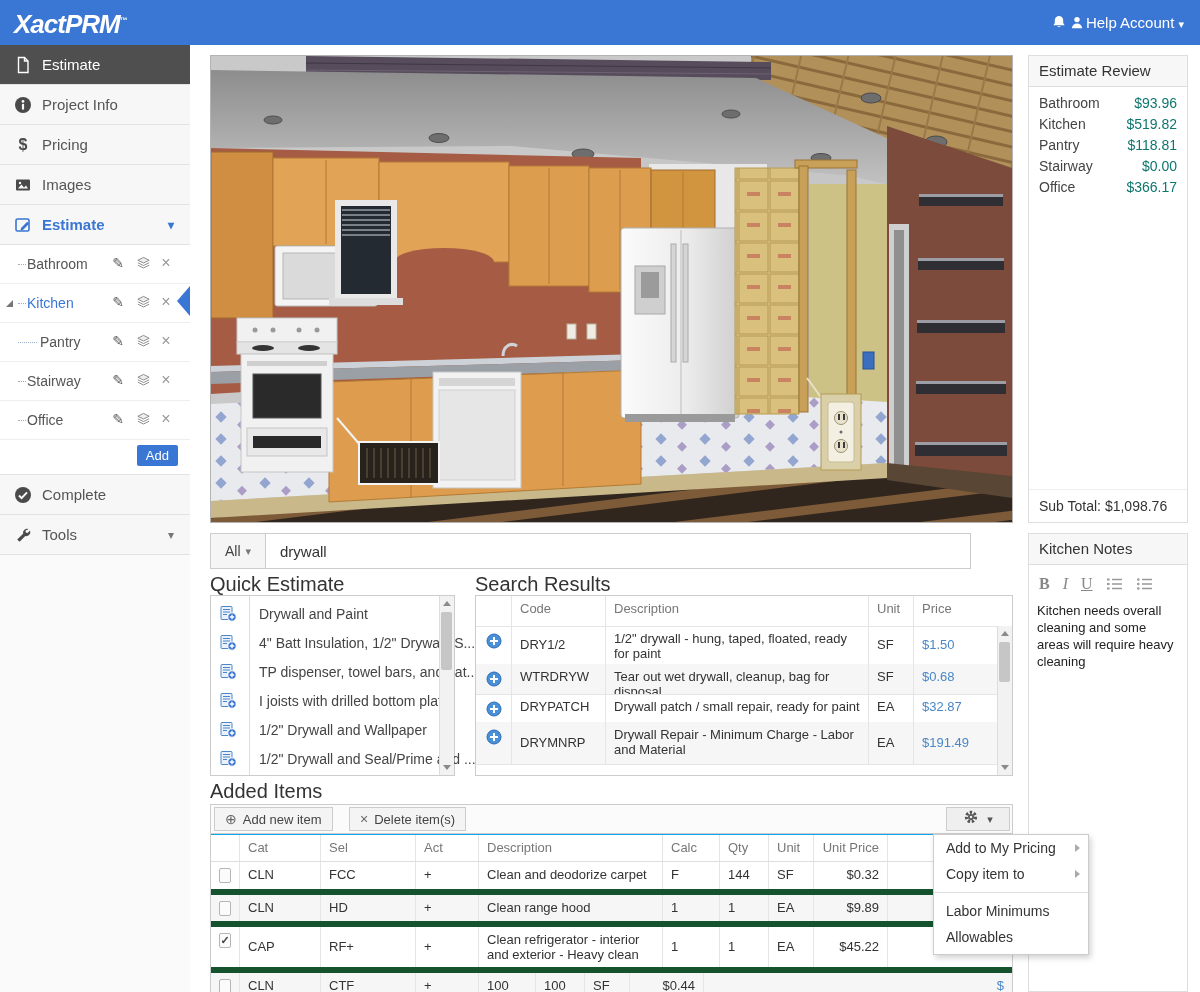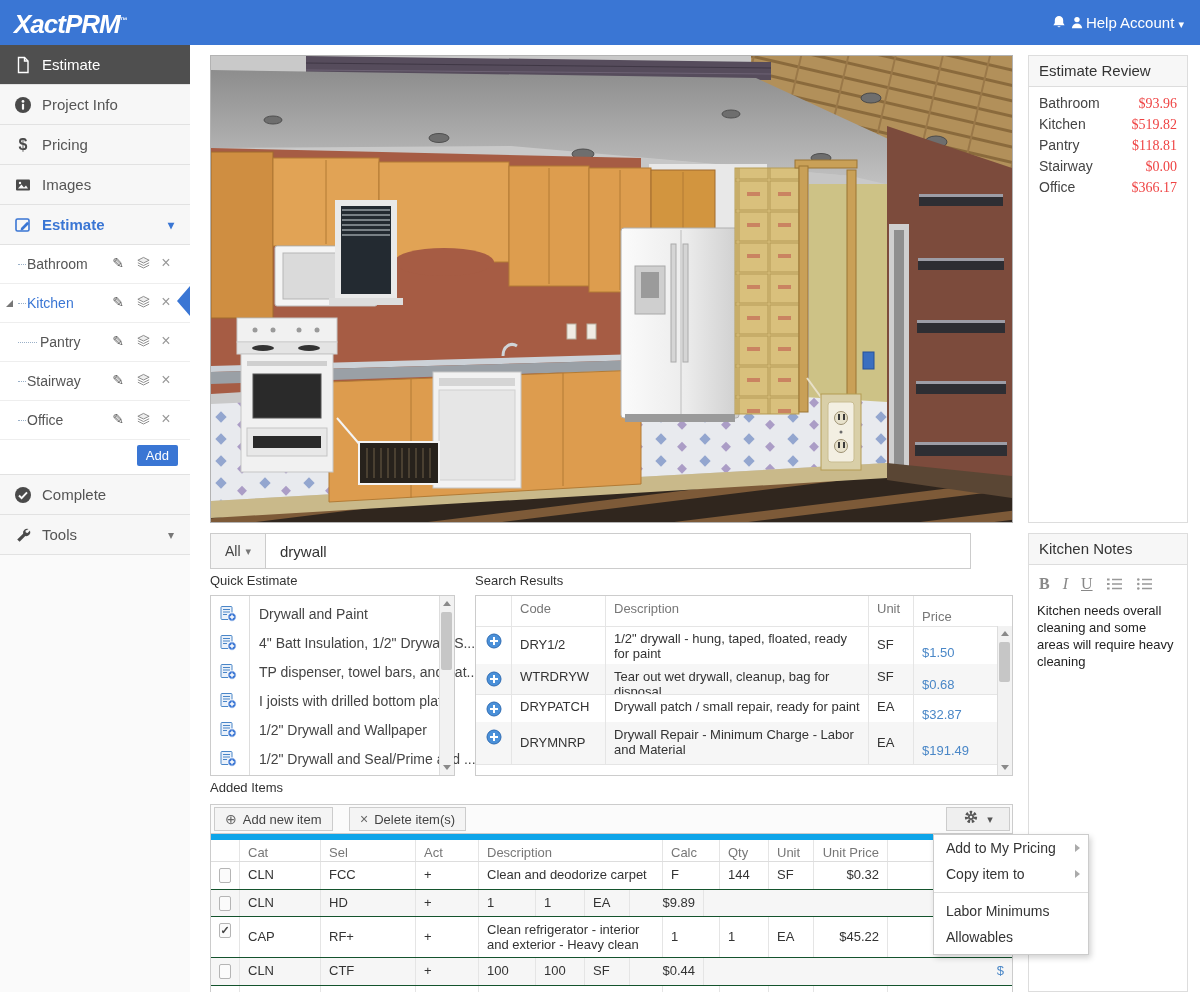--- a/index.html
+++ b/index.html
@@ -53,21 +53,21 @@
   .searchbar{position:absolute;left:210px;top:533px;width:872px;height:36px;}
   .filter-select{position:absolute;left:0;top:0;width:56px;height:36px;box-sizing:border-box;
                  border:1px solid #ccc;background:#f5f5f5;font-size:14px;color:#444;
                  display:flex;align-items:center;justify-content:center;gap:5px;cursor:pointer;}
   .filter-select .caret{color:#777;}
   .search-input{position:absolute;left:56px;top:0;width:705px;height:36px;box-sizing:border-box;
                 border:1px solid #ccc;border-left:none;padding:0 14px;font-size:15px;color:#333;
                 font-family:"Liberation Sans",sans-serif;outline:none;}
   .search-btn{position:absolute;right:0;top:0;width:38px;height:36px;background:#3a76d4;border:none;
               display:flex;align-items:center;justify-content:center;cursor:pointer;}
-  .sec-head{position:absolute;font-size:13px;color:#333;}
+  .sec-head{position:absolute;font-size:20px;color:#333;}
 
   
   .qe-box{position:absolute;left:210px;top:595px;width:245px;height:181px;box-sizing:border-box;
           border:1px solid #ccc;background:#fff;}
   .qe-iconcol{position:absolute;left:38px;top:0;bottom:0;border-left:1px solid #ddd;}
   .qe-row{position:absolute;left:0;width:230px;height:29px;}
   .qe-row .qicon{position:absolute;left:9px;top:6px;width:17px;height:17px;cursor:pointer;}
   .qe-row .qlabel{position:absolute;left:48px;top:7px;font-size:14px;color:#444;white-space:nowrap;}
   .scrollbar{position:absolute;top:0;bottom:0;width:14px;background:#f2f2f2;border-left:1px solid #ddd;}
   .sb-arrow{position:absolute;left:3px;width:0;height:0;border-left:4px solid transparent;border-right:4px solid transparent;}
@@ -76,42 +76,42 @@
   .sb-thumb{position:absolute;left:1px;width:11px;background:#c6c6c6;border-radius:2px;}
 
   
   .sr-box{position:absolute;left:475px;top:595px;width:538px;height:181px;box-sizing:border-box;
           border:1px solid #ccc;background:#fff;font-size:13px;}
   .sr-grid{position:absolute;left:0;top:0;right:15px;bottom:0;}
   .sr-row{position:absolute;left:0;right:0;display:flex;border-bottom:1px solid #e5e5e5;}
   .sr-row.alt{background:#f6f6f6;}
   .sr-cell{box-sizing:border-box;padding:5px 8px;border-right:1px solid #e5e5e5;overflow:hidden;}
   .sr-c0{width:36px;}.sr-c1{width:94px;}.sr-c2{width:263px;}.sr-c3{width:45px;}
-  .sr-c4{width:83px;border-right:none;margin-top:8px;}
+  .sr-c4{width:83px;border-right:none;}
   .sr-head-row{color:#777;background:#fff;}
   .sr-price{color:#4a87c7;}
   .pc-icon{width:16px;height:16px;display:block;margin:2px auto 0;cursor:pointer;}
 
   
   .ai-toolbar{position:absolute;left:210px;top:804px;width:803px;height:30px;box-sizing:border-box;
               border:1px solid #ccc;background:#fbfbfb;}
   .tb-btn{position:absolute;top:2px;height:24px;box-sizing:border-box;border:1px solid #ccc;
           background:#f4f4f4;font-size:13px;color:#444;display:flex;align-items:center;gap:6px;
           padding:0 10px;cursor:pointer;}
   .tb-btn .bico{color:#666;font-size:14px;}
   .gear-btn{position:absolute;right:2px;top:2px;width:64px;height:24px;box-sizing:border-box;
             border:1px solid #ccc;background:#efefef;display:flex;align-items:center;
             justify-content:center;gap:8px;cursor:pointer;}
   .gear-btn .caret{color:#555;}
   .ai-table{position:absolute;left:210px;top:834px;width:803px;box-sizing:border-box;
             border-left:1px solid #ccc;border-right:1px solid #ccc;font-size:13px;background:#fff;}
-  .ai-row{display:flex;border-bottom:1px solid #14532d;}
+  .ai-row{display:flex;border-bottom:6px solid #14532d;}
   .ai-row.alt{background:#f6f6f6;}
   .ai-cell{box-sizing:border-box;padding:5px 8px;border-right:1px solid #e5e5e5;overflow:hidden;}
-  .ai-head-row{color:#777;border-top:6px solid #0ea5e9;border-bottom:1px solid #ddd;}
+  .ai-head-row{color:#777;border-top:1px solid #0ea5e9;border-bottom:1px solid #ddd;}
   .c-cb{width:29px;display:flex;justify-content:center;padding-top:6px;}
   .c-cat{width:81px;}.c-sel{width:95px;}.c-act{width:63px;}.c-desc{width:184px;}
   .c-calc{width:57px;}.c-qty{width:49px;}.c-unit{width:45px;}
   .c-up{width:74px;text-align:right;}.c-tot{flex:1;text-align:right;border-right:none;color:#4a87c7;}
   .cb{width:13px;height:13px;border:1px solid #b5b5b5;border-radius:2px;background:#fbfbfb;
       font-size:11px;line-height:12px;text-align:center;color:#444;cursor:pointer;}
   .cb.checked::after{content:"\2713";font-weight:bold;}
 
   
   .menu{position:absolute;left:933px;top:834px;width:154px;background:#fff;border:1px solid #ccc;
@@ -123,21 +123,21 @@
   .menu-item.attached{border:2px solid #c9413c;padding:5px 10px;}
   .menu-div{height:0;border-top:1px solid #ddd;margin:5px 0;}
 
   
   .panel{position:absolute;left:1028px;width:160px;box-sizing:border-box;border:1px solid #ddd;background:#fff;}
   .panel-head{height:30px;line-height:30px;padding-left:10px;background:#f7f7f7;
               border-bottom:1px solid #ddd;font-size:15px;color:#333;}
   .review{top:55px;height:468px;}
   .review-rows{padding:6px 10px;}
   .review-row{display:flex;justify-content:space-between;font-size:14px;line-height:21px;color:#444;}
-  .review-row .rv{color:#ef4444;font-family:Liberation Serif, serif;}
+  .review-row .rv{color:#0f766e;}
   .subtotal{position:absolute;left:0;right:0;bottom:0;border-top:1px solid #eee;
             padding:8px 10px;font-size:14px;color:#333;}
   .notes{top:533px;height:459px;}
   .notes-toolbar{display:flex;align-items:center;gap:13px;padding:10px 10px 6px;color:#888;}
   .fmt{font-family:"Liberation Serif",serif;font-size:16px;cursor:pointer;}
   .fmt.b{font-weight:bold;}.fmt.i{font-style:italic;}.fmt.u{text-decoration:underline;}
   .list-ico{width:17px;height:14px;cursor:pointer;}
   .notes-text{padding:4px 8px;font-size:13px;line-height:1.3;color:#222;}
 </style>
 </head>
@@ -660,20 +660,21 @@
       <div class="ai-cell c-up">$0.32</div>
       <div class="ai-cell c-tot">$</div>
     </div>
     <div class="ai-row alt" style="min-height:26px;">
       <div class="ai-cell c-cb">
           <span class="cb"></span>
         </div>
       <div class="ai-cell c-cat">CLN</div>
       <div class="ai-cell c-sel">HD</div>
       <div class="ai-cell c-act">+</div>
+      <div class="ai-cell c-desc">Clean range hood</div>
       <div class="ai-cell c-calc">1</div>
       <div class="ai-cell c-qty">1</div>
       <div class="ai-cell c-unit">EA</div>
       <div class="ai-cell c-up">$9.89</div>
       <div class="ai-cell c-tot"></div>
     </div>
     <div class="ai-row" style="min-height:40px;">
       <div class="ai-cell c-cb">
           <span class="cb checked"></span>
         </div>
@@ -731,20 +732,21 @@
       </div>
       <div class="review-row">
         <span>Stairway</span>
         <span class="rv">$0.00</span>
       </div>
       <div class="review-row">
         <span>Office</span>
         <span class="rv">$366.17</span>
       </div>
     </div>
+    <div class="subtotal">Sub Total: $1,098.76</div>
   </section>
 
   <section class="panel notes">
     <div class="panel-head">Kitchen Notes</div>
     <div class="notes-toolbar">
       <span class="fmt b">B</span>
       <span class="fmt i">I</span>
       <span class="fmt u">U</span>
       <span class="list-ico">
         <svg viewBox="0 0 17 14" width="17" height="14">

